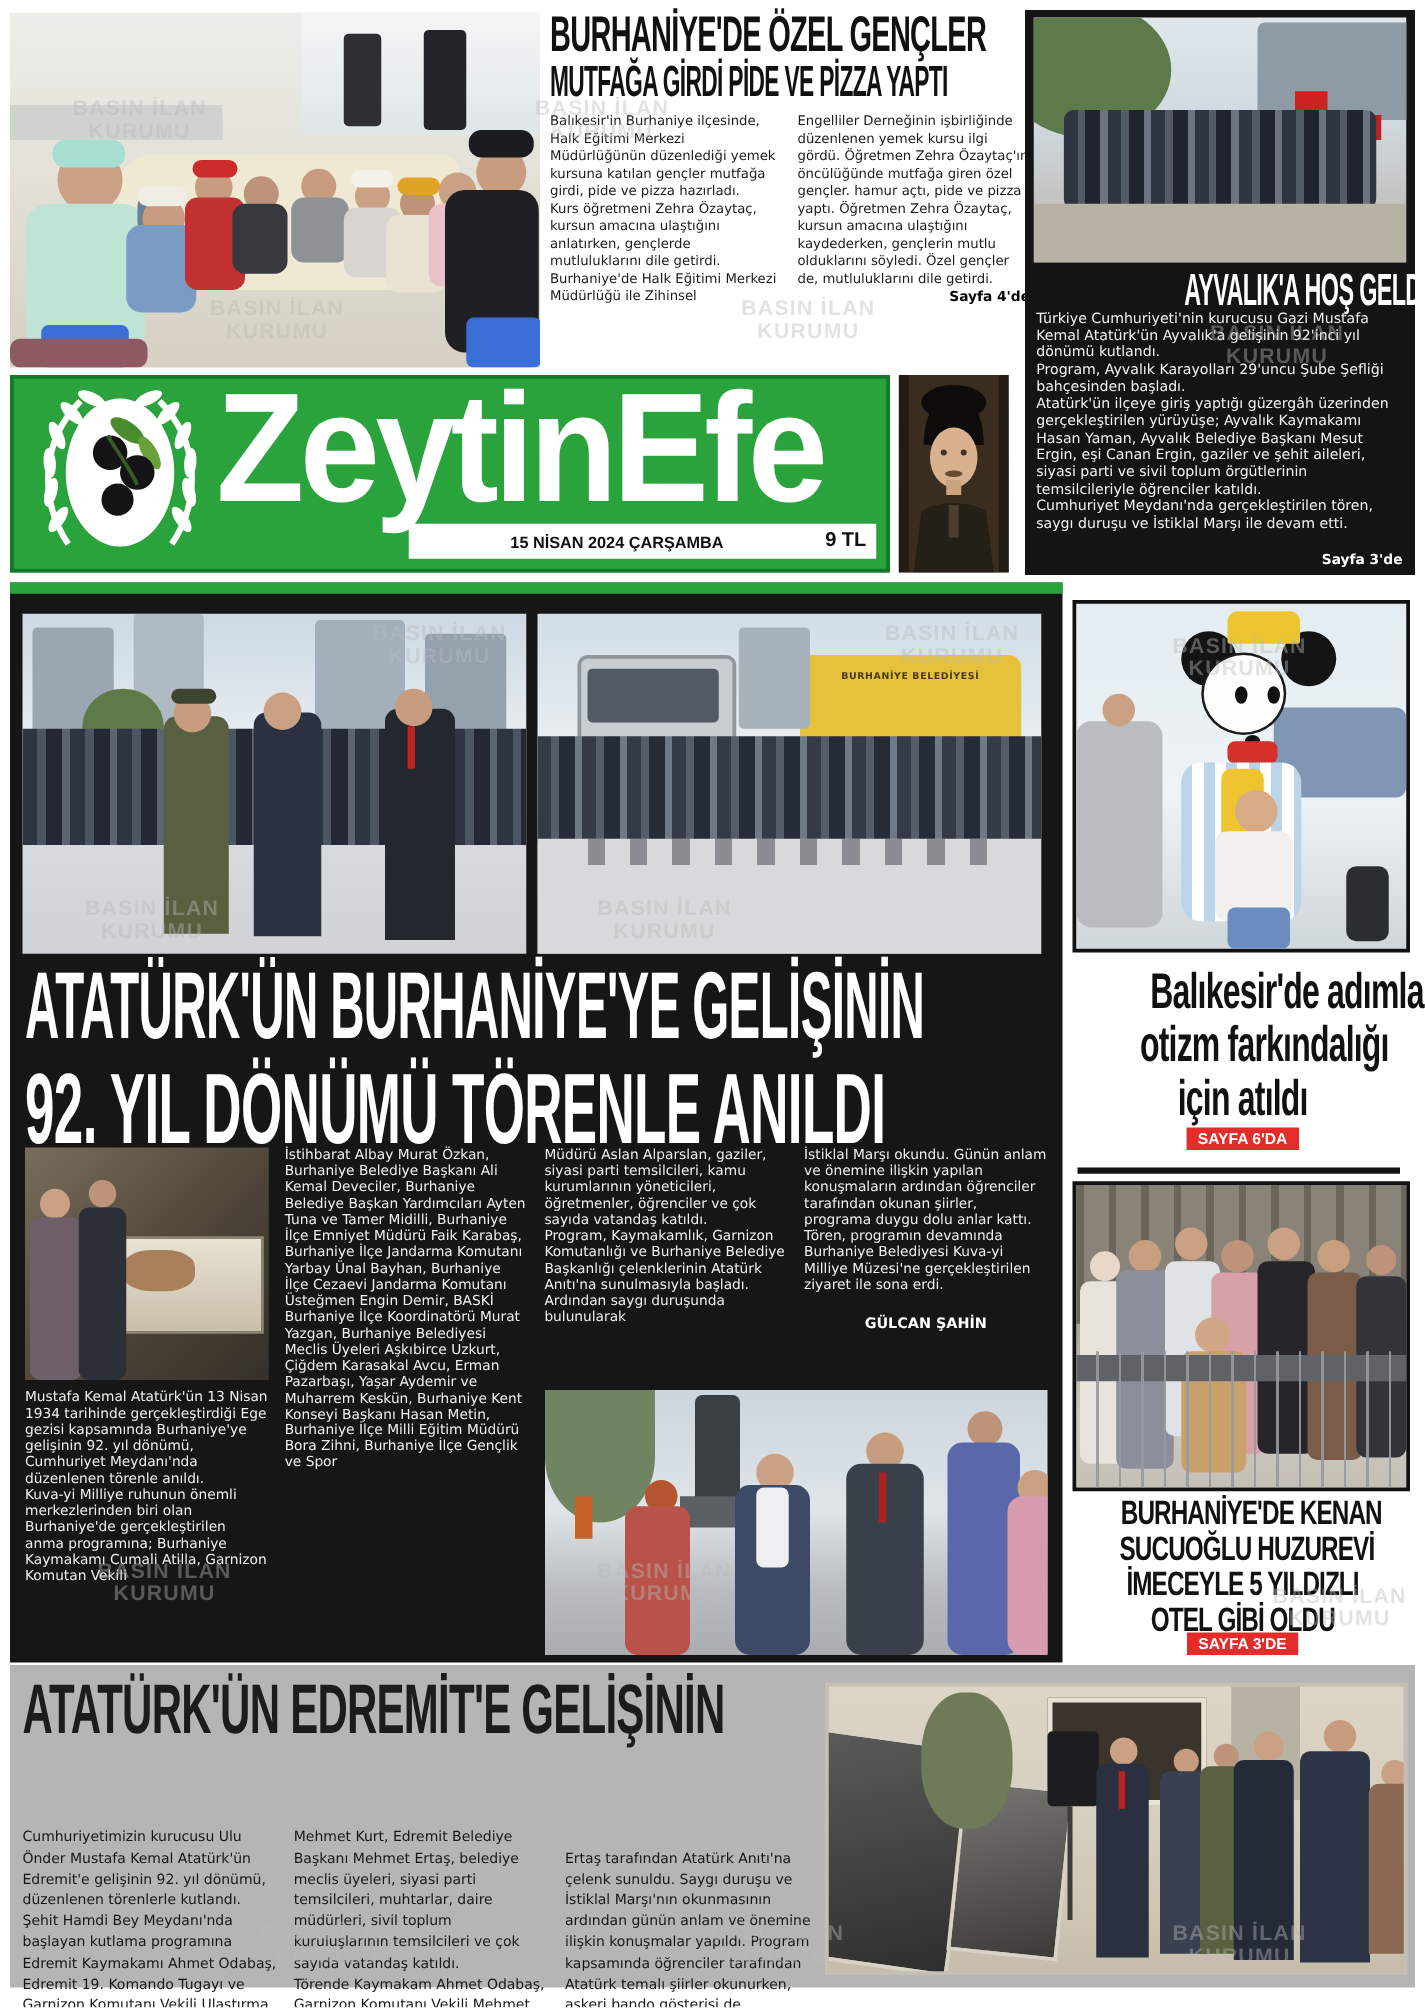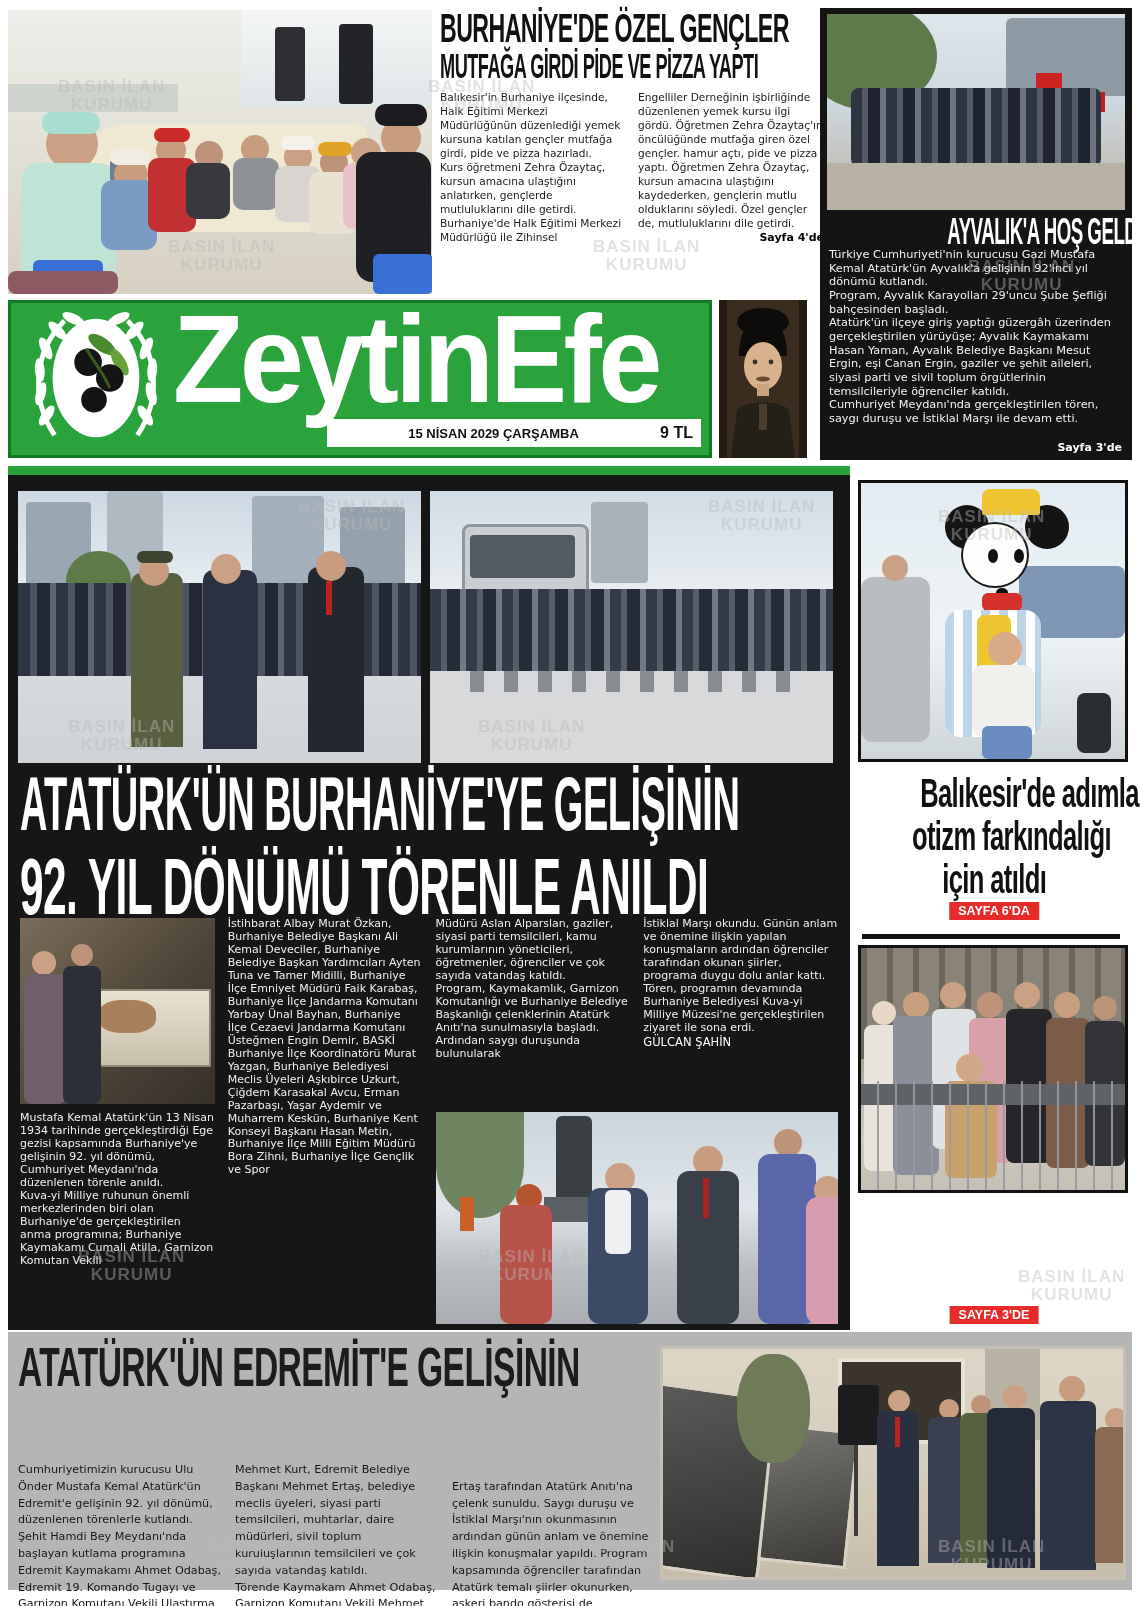--- a/index.html
+++ b/index.html
@@ -60,21 +60,21 @@
   #main-hl2{position:absolute;left:12px;top:383px;color:#fff;font-size:80px;line-height:.95;}
   #article-grid{position:absolute;left:12px;top:452px;width:818px;height:404px;display:grid;
       grid-template-columns:repeat(4,1fr);column-gap:13px;grid-template-rows:auto 1fr;}
   .mtext{font-size:11px;line-height:1.18;color:#f0f0f0;white-space:pre-line;}
   #museum-photo{grid-column:1/2;grid-row:1/2;height:186px;margin-bottom:8px;}
   #mcol1{grid-column:1/2;grid-row:2/3;}
   #mcol2{grid-column:2/3;grid-row:1/3;}
   #mcol3{grid-column:3/4;grid-row:1/2;}
   #mcol4{grid-column:4/5;grid-row:1/2;}
   #statue-photo{grid-column:3/5;grid-row:2/3;height:212px;align-self:end;}
-  .byline{font-weight:400;font-size:11.5px;color:#fff;text-align:left;margin-top:0;}
+  .byline{font-weight:700;font-size:11.5px;color:#fff;text-align:center;margin-top:16px;}
 
   
   #sidebar{position:absolute;left:848px;top:0;width:276px;height:880px;background:#fff;}
   .side-photo{border:3px solid #111;}
   #mickey-photo{position:absolute;left:2px;top:14px;width:264px;height:276px;}
   #otizm-hl{position:absolute;left:0;top:306px;width:276px;text-align:center;color:#111;line-height:1.07;}
   .badge{position:absolute;left:50%;transform:translateX(-50%);background:#e62b2b;color:#fff;
       font-weight:700;font-size:12.5px;padding:2px 9px;font-family:"Liberation Sans", sans-serif;
       white-space:nowrap;}
   #badge-otizm{top:436px;}
@@ -236,21 +236,21 @@
             <ellipse cx="86" cy="40" rx="16" ry="7" fill="#4c8a2e" transform="rotate(35 86 40)"></ellipse>
             <ellipse cx="104" cy="58" rx="15" ry="6" fill="#6aa03a" transform="rotate(60 104 58)"></ellipse>
             <circle cx="72" cy="58" r="14" fill="#141414"></circle>
             <circle cx="94" cy="74" r="14" fill="#141414"></circle>
             <circle cx="78" cy="96" r="13" fill="#141414"></circle>
             <path d="M70,44 C78,58 88,70 94,84" stroke="#3a5a22" stroke-width="3" fill="none"></path>
           </g>
         </svg>
         <div id="mast-title">ZeytinEfe</div>
         <div id="date-strip">
-          <span class="date">15 NİSAN 2029 ÇARŞAMBA</span>
+          <span class="date">15 NİSAN 2024 ÇARŞAMBA</span>
           <span class="price">9 TL</span>
         </div>
       </div>
       <div id="portrait">
         <svg width="88" height="158" viewBox="0 0 88 158">
           <rect x="0" y="0" width="88" height="158" fill="#241c13"></rect>
           <rect x="8" y="0" width="72" height="158" fill="#3a2d1f"></rect>
           <path d="M20,56 C20,30 30,18 44,18 C58,18 68,30 68,56 Z" fill="#0d0c0a"></path>
           <ellipse cx="44" cy="22" rx="26" ry="14" fill="#0d0c0a"></ellipse>
           <ellipse cx="44" cy="66" rx="19" ry="24" fill="#d8b28e"></ellipse>
@@ -285,20 +285,23 @@
           <div class="sp" style="left:46%;top:29%;width:54px;height:66%;background:#2b3140;border-radius:10px 10px 0 0;"></div>
           <div class="sp head" style="left:48%;top:23%;width:30px;height:30px;background:#caa184;"></div>
           <div class="sp" style="left:72%;top:28%;width:56px;height:68%;background:#23282e;border-radius:10px 10px 0 0;"></div>
           <div class="sp head" style="left:74%;top:22%;width:30px;height:30px;background:#c79c7f;"></div>
           <div class="sp" style="left:76.5%;top:33%;width:6px;height:34px;background:#b22;"></div>
         </div>
 
         <div class="photo" style="background:linear-gradient(180deg,#d2dde6 0%,#e9eef1 40%,#dfe1e3 62%,#d2d4d6 100%);">
           <div class="sp" style="left:8%;top:12%;width:30%;height:42%;background:#c9ced2;border:3px solid #8f969c;border-radius:8px;"></div>
           <div class="sp" style="left:10%;top:16%;width:26%;height:16%;background:#525a63;border-radius:4px;"></div>
+          <div class="sp" style="left:52%;top:12%;width:44%;height:26%;background:#e6c13c;border-radius:10px 10px 0 0;">
+            <div style="margin-top:12px;text-align:center;font-size:7.5px;font-weight:700;color:#4a3a10;letter-spacing:.5px;">BURHANİYE BELEDİYESİ</div>
+          </div>
           <div class="sp" style="left:40%;top:4%;width:14%;height:30%;background:#a7b2bb;border-radius:4px;"></div>
           <div class="sp" style="left:0;top:36%;width:100%;height:32%;
                background:repeating-linear-gradient(90deg,#343a46 0 11px,#555d68 11px 17px,#262c36 17px 30px,#707986 30px 36px);"></div>
           <div class="sp" style="left:0;top:66%;width:100%;height:34%;background:#d8d9da;"></div>
           <div class="sp" style="left:10%;top:66%;width:80%;height:8%;background:repeating-linear-gradient(90deg,rgba(60,65,75,.5) 0 14px,rgba(60,65,75,0) 14px 34px);"></div>
         </div>
       </div>
 
       <div id="main-hl1">
         <span class="cond" style="font-size:76px;transform:scaleX(.50);">ATATÜRK'ÜN BURHANİYE'YE GELİŞİNİN</span>
@@ -395,20 +398,26 @@
         <div class="sp head" style="left:73%;top:18%;width:26px;height:26px;background:#c8a080;"></div>
         <div class="sp" style="left:70%;top:29%;width:44px;height:62%;background:#7a5c48;border-radius:8px;"></div>
         <div class="sp head" style="left:88%;top:20%;width:24px;height:24px;background:#bd9379;"></div>
         <div class="sp" style="left:85%;top:30%;width:40px;height:60%;background:#33343a;border-radius:8px;"></div>
         <div class="sp head" style="left:36%;top:44%;width:28px;height:28px;background:#d0a888;"></div>
         <div class="sp" style="left:32%;top:55%;width:52px;height:40%;background:#c8a26a;border-radius:8px;"></div>
         <div class="sp" style="left:0;top:56%;width:100%;height:9%;background:#5f6368;"></div>
         <div class="fence"></div>
       </div>
 
+      <div id="kenan-hl">
+        <span class="cond center" style="font-size:27px;transform:scaleX(.72);">BURHANİYE'DE KENAN</span><br>
+        <span class="cond center" style="font-size:27px;transform:scaleX(.72);">SUCUOĞLU HUZUREVİ</span><br>
+        <span class="cond center" style="font-size:27px;transform:scaleX(.72);">İMECEYLE 5 YILDIZLI</span><br>
+        <span class="cond center" style="font-size:27px;transform:scaleX(.72);">OTEL GİBİ OLDU</span>
+      </div>
       <div class="badge" id="badge-kenan">SAYFA 3'DE</div>
     </div>
   </div>
 
   <div id="bottom-zone">
     <div id="bottom-hl1">
       <span class="cond" style="font-size:56px;transform:scaleX(.60);">ATATÜRK'ÜN EDREMİT'E GELİŞİNİN</span>
     </div>
     <div id="bottom-cols">
       <div class="col">Cumhuriyetimizin kurucusu Ulu Önder Mustafa Kemal Atatürk'ün Edremit'e gelişinin 92. yıl dönümü, düzenlenen törenlerle kutlandı.

